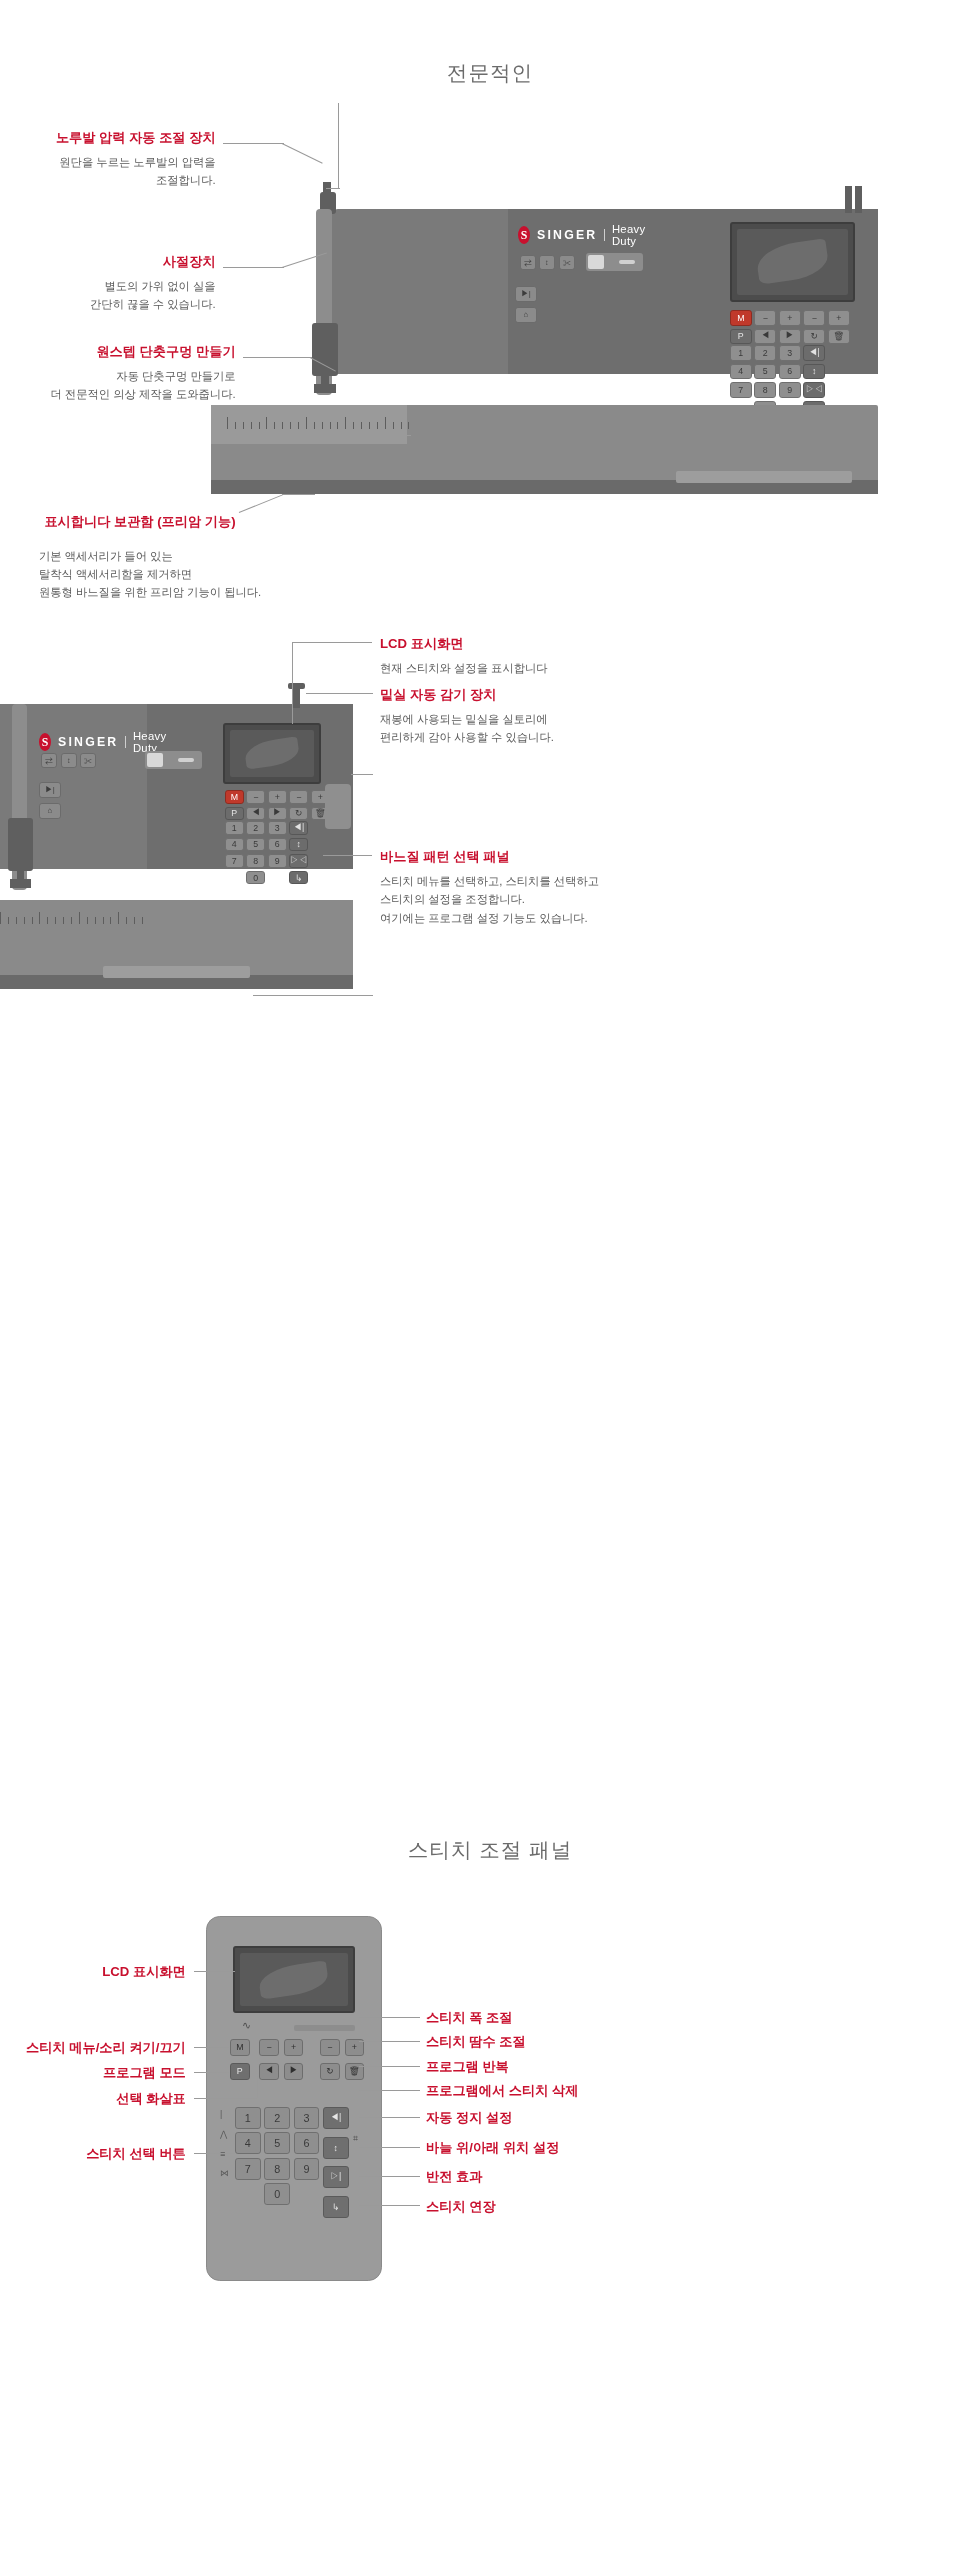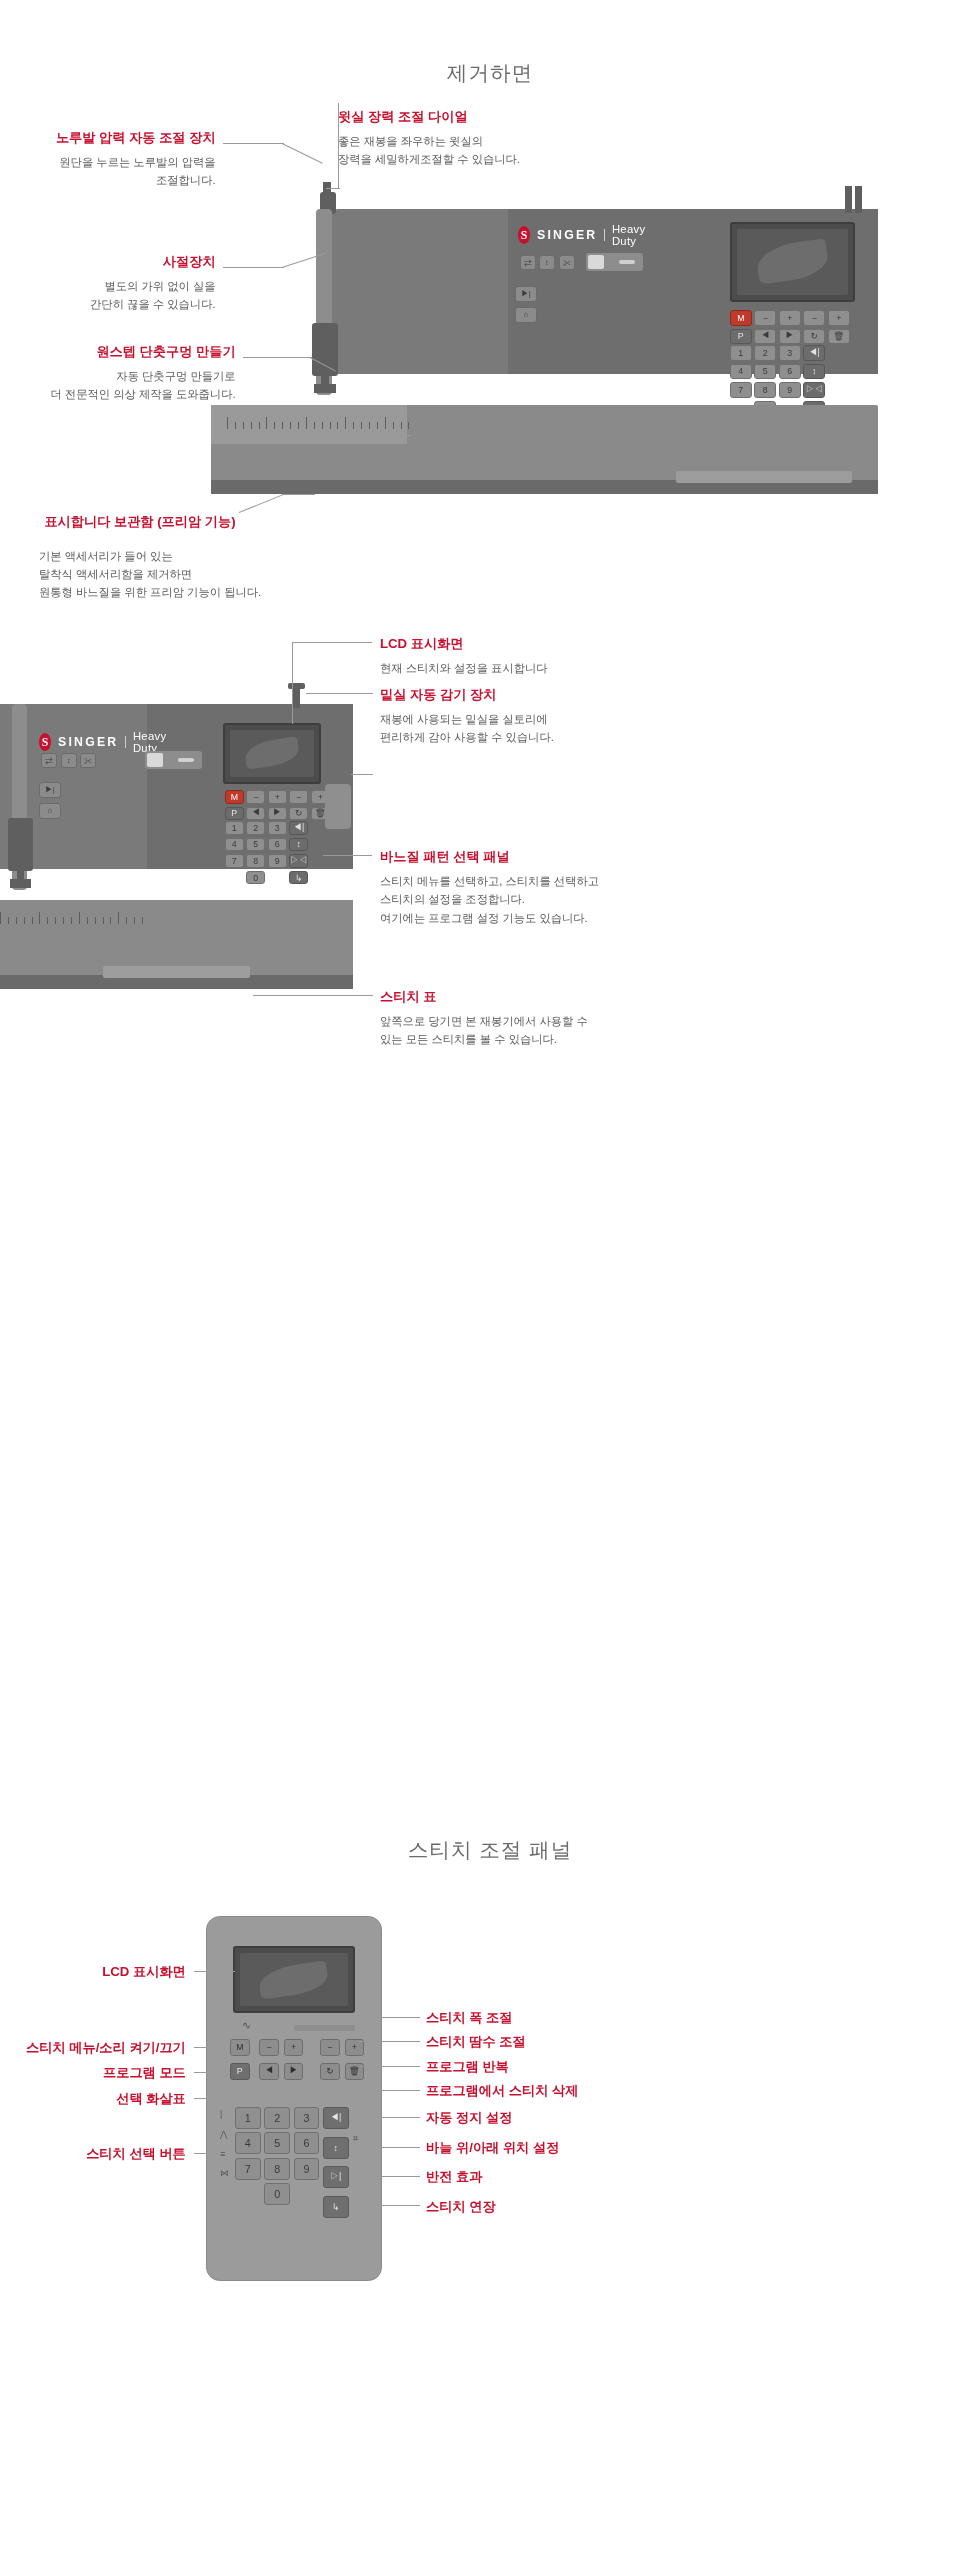--- a/index.html
+++ b/index.html
@@ -145,21 +145,21 @@
   .tiny-label { font-size: 7.8px; color: #4a4a4a; position: absolute; }
 
   .stitch-marks { position: absolute; display: flex; flex-direction: column; gap: 9.8px; }
   .stitch-marks span { font-size: 8.8px; color: #5a5a5a; }
 </style>
 </head>
 <body>
 
 <div class="page">
 
-  <div class="section-title" id="title-main">제거하면</div>
+  <div class="section-title" id="title-main">전문적인</div>
 
   <div class="machine">
 
     <div class="m-body" style="left:328px; top:209px; width:549px; height:165px; border-radius:9.8px 9.8px 0 0;"></div>
 
     <div class="m-body m-body-dark" style="left:508px; top:209px; width:370px; height:165px;"></div>
 
     <div class="m-body m-shadow" style="left:320px; top:192px; width:15.7px; height:21.6px; border-radius:2.9px;"></div>
     <div class="m-body m-shadow" style="left:323px; top:182px; width:7.8px; height:11.8px;"></div>
     <div class="m-body m-shadow" style="left:845px; top:186px; width:6.9px; height:27.4px;"></div>
@@ -256,25 +256,20 @@
   </div>
 
   <div class="callout left" style="left:19.6px; top:129px; width:196px;">
     <div class="c-head">노루발 압력 자동 조절 장치</div>
     <div class="c-body">원단을 누르는 노루발의 압력을
 조절합니다.</div>
   </div>
   <div class="line h" style="left:223px; top:143px; width:61px;"></div>
   <div class="line" style="left:282px; top:143px; width:45px; height:1px; transform:rotate(26deg); transform-origin:left center;"></div>
 
-  <div class="callout right" style="left:338px; top:108px; width:235px;">
-    <div class="c-head">윗실 장력 조절 다이얼</div>
-    <div class="c-body">좋은 재봉을 좌우하는 윗실의
-장력을 세밀하게조절할 수 있습니다.</div>
-  </div>
   <div class="line v" style="left:338px; top:103px; height:86px;"></div>
   <div class="line h" style="left:326px; top:188px; width:13.7px;"></div>
 
   <div class="callout left" style="left:19.6px; top:253px; width:196px;">
     <div class="c-head">사절장치</div>
     <div class="c-body">별도의 가위 없이 실을
 간단히 끊을 수 있습니다.</div>
   </div>
   <div class="line h" style="left:223px; top:267px; width:61px;"></div>
   <div class="line" style="left:282px; top:267px; width:47px; height:1px; transform:rotate(-18deg); transform-origin:left center;"></div>
@@ -409,25 +404,20 @@
   <div class="line h" style="left:351px; top:774px; width:21.6px;"></div>
 
   <div class="callout right" style="left:380px; top:848px; width:294px;">
     <div class="c-head">바느질 패턴 선택 패널</div>
     <div class="c-body">스티치 메뉴를 선택하고, 스티치를 선택하고
 스티치의 설정을 조정합니다.
 여기에는 프로그램 설정 기능도 있습니다.</div>
   </div>
   <div class="line h" style="left:323px; top:855px; width:49px;"></div>
 
-  <div class="callout right" style="left:380px; top:988px; width:284px;">
-    <div class="c-head">스티치 표</div>
-    <div class="c-body">앞쪽으로 당기면 본 재봉기에서 사용할 수
-있는 모든 스티치를 볼 수 있습니다.</div>
-  </div>
   <div class="line h" style="left:253px; top:995px; width:120px;"></div>
 
   <div class="section-title" id="title-panel">스티치 조절 패널</div>
 
   <div class="panel-shell" style="left:206px; top:1916px; width:176px; height:365px;"></div>
 
   <div class="lcd" style="left:233px; top:1946px; width:122px; height:67px;">
     <div class="lcd-inner">
         <div class="lcd-swoosh"></div>
       </div>

